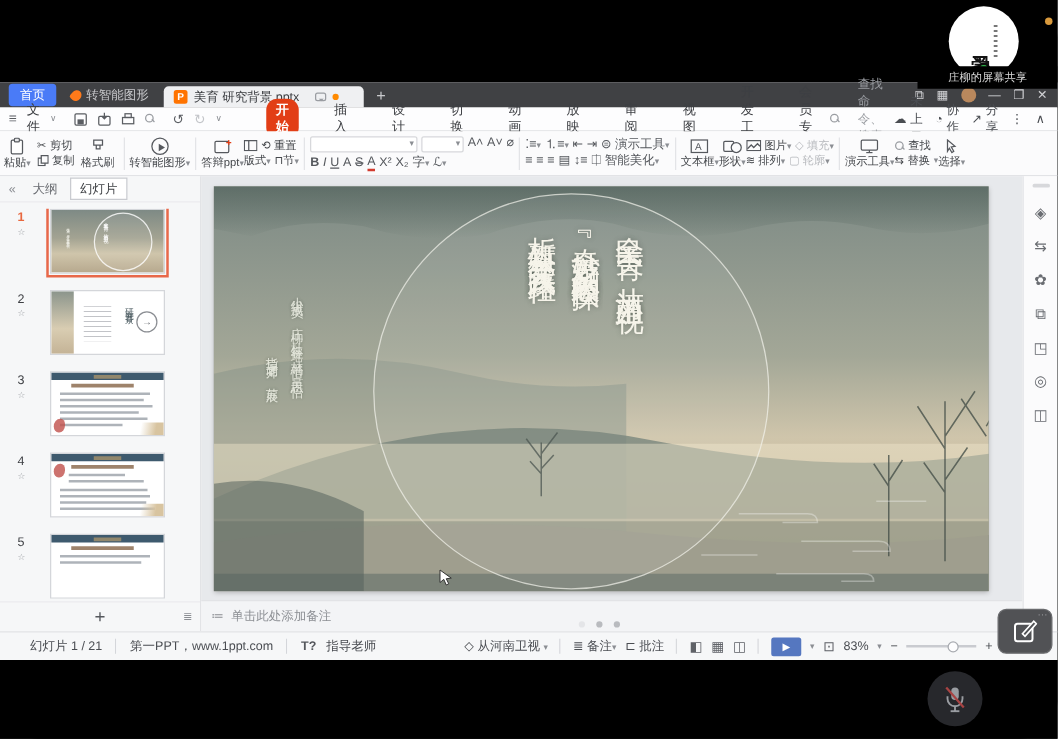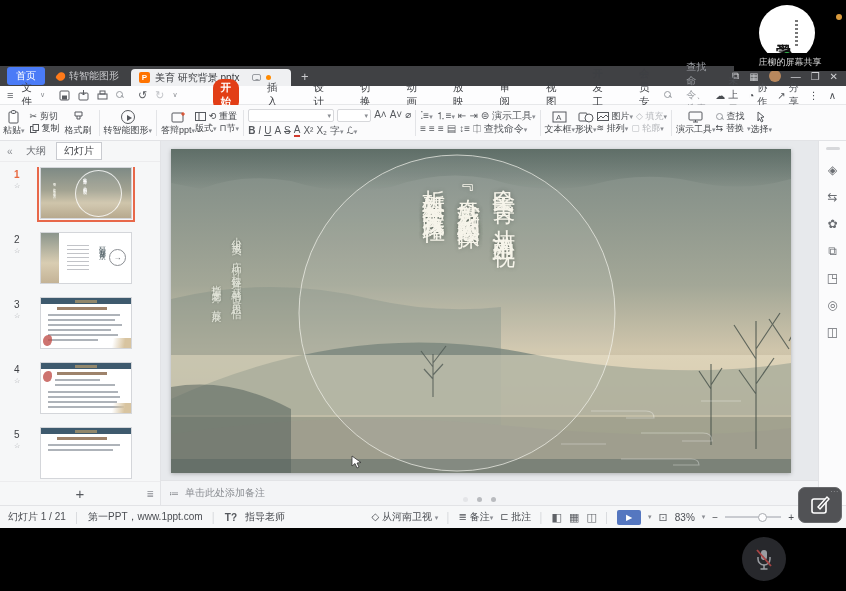--- a/index.html
+++ b/index.html
@@ -135,21 +135,21 @@
   .notesbar { position:absolute; left:161px; right:28px; top:414px; height:25px; background:#f3f4f6;
     border-top:1px solid #e2e3e6; display:flex; align-items:center; gap:6px; padding-left:8px;
     color:#8b8e93; font-size:10px; }
   .handle-dots { position:absolute; left:46%; top:16px; display:flex; gap:9px; }
   .handle-dots i { width:5px; height:5px; border-radius:50%; background:#b9bbbf; }
   .handle-dots i:first-child { background:#e4e5e8; }
 
   
   .statusbar { position:absolute; left:0; bottom:0; width:100%; height:23px; background:#f6f7f8;
     border-top:1px solid #e2e3e6; display:flex; align-items:center; font-size:10px; color:#4a4d52; }
-  .statusbar .left { display:flex; align-items:center; gap:8px; padding-left:8px; }
+  .statusbar .left { display:flex; align-items:center; gap:8px; padding-left:24px; }
   .sdiv { color:#d0d2d6; }
   .tq { font-weight:bold; color:#55585d; }
   .statusbar .right { margin-left:auto; display:flex; align-items:center; gap:7px; padding-right:52px; }
   .view-ico { font-size:11px; color:#5f6267; }
   .play-btn { width:24px; height:15px; background:#5577c0; border-radius:2px; color:#fff; font-size:8px;
     display:flex; align-items:center; justify-content:center; }
   .zslider { width:56px; height:2px; background:#c9cbd0; position:relative; }
   .zslider .knob { position:absolute; left:58%; top:-3.5px; width:9px; height:9px; border-radius:50%;
     background:#fdfdfe; border:1px solid #a8abb0; }
 
@@ -350,21 +350,21 @@
           <span class="chip">⇤</span>
           <span class="chip">⇥</span>
           <span class="chip">⊜ <span>演示工具</span><span class="dd">▾</span></span>
         </span>
         <span class="r">
           <span class="chip">≡</span>
           <span class="chip">≡</span>
           <span class="chip">≡</span>
           <span class="chip">▤</span>
           <span class="chip">↕≡</span>
-          <span class="chip">⎅ <span>查找命令</span><span class="dd">▾</span></span>
+          <span class="chip">⎅ <span>智能美化</span><span class="dd">▾</span></span>
         </span>
       </div>
       <div class="tsep"></div>
       <div class="vbtn">
         <svg width="15" height="12">
             <rect x="1" y="1" width="13" height="10" fill="none" stroke="#56595e"></rect>
             <text x="4" y="9" font-size="8" fill="#56595e">A</text>
           </svg>
         <span><span>文本框</span><span class="dd">▾</span></span>
       </div>

